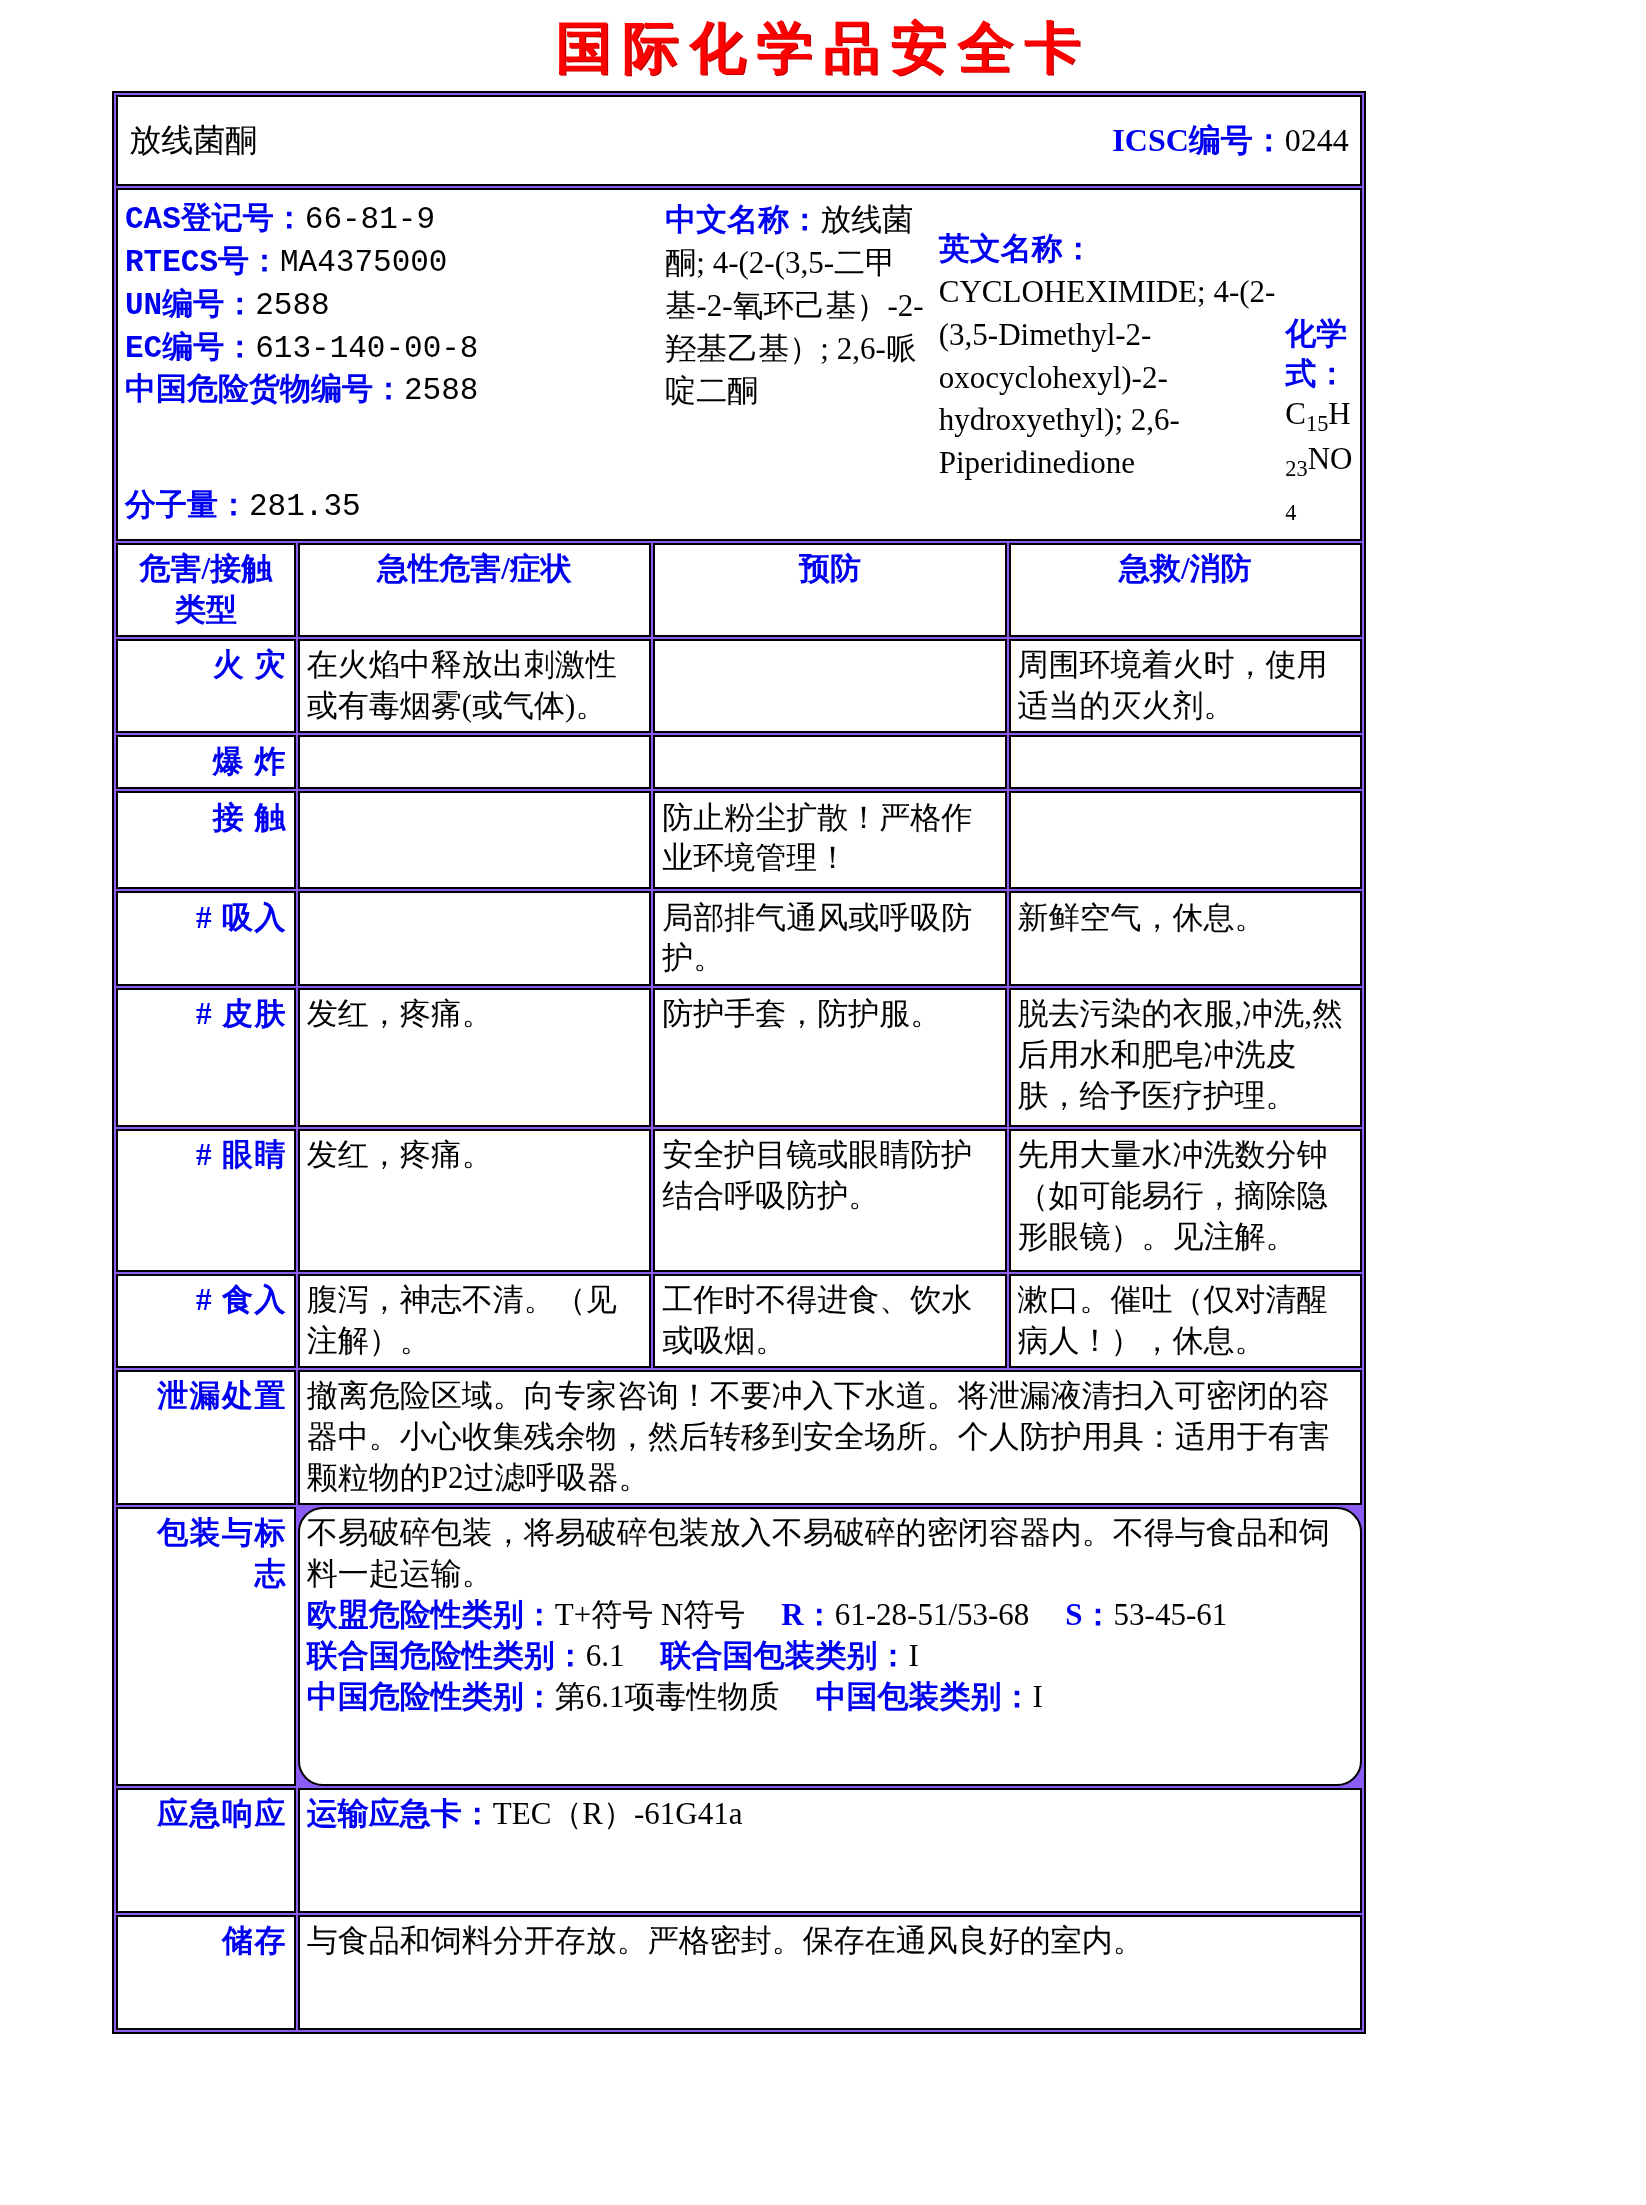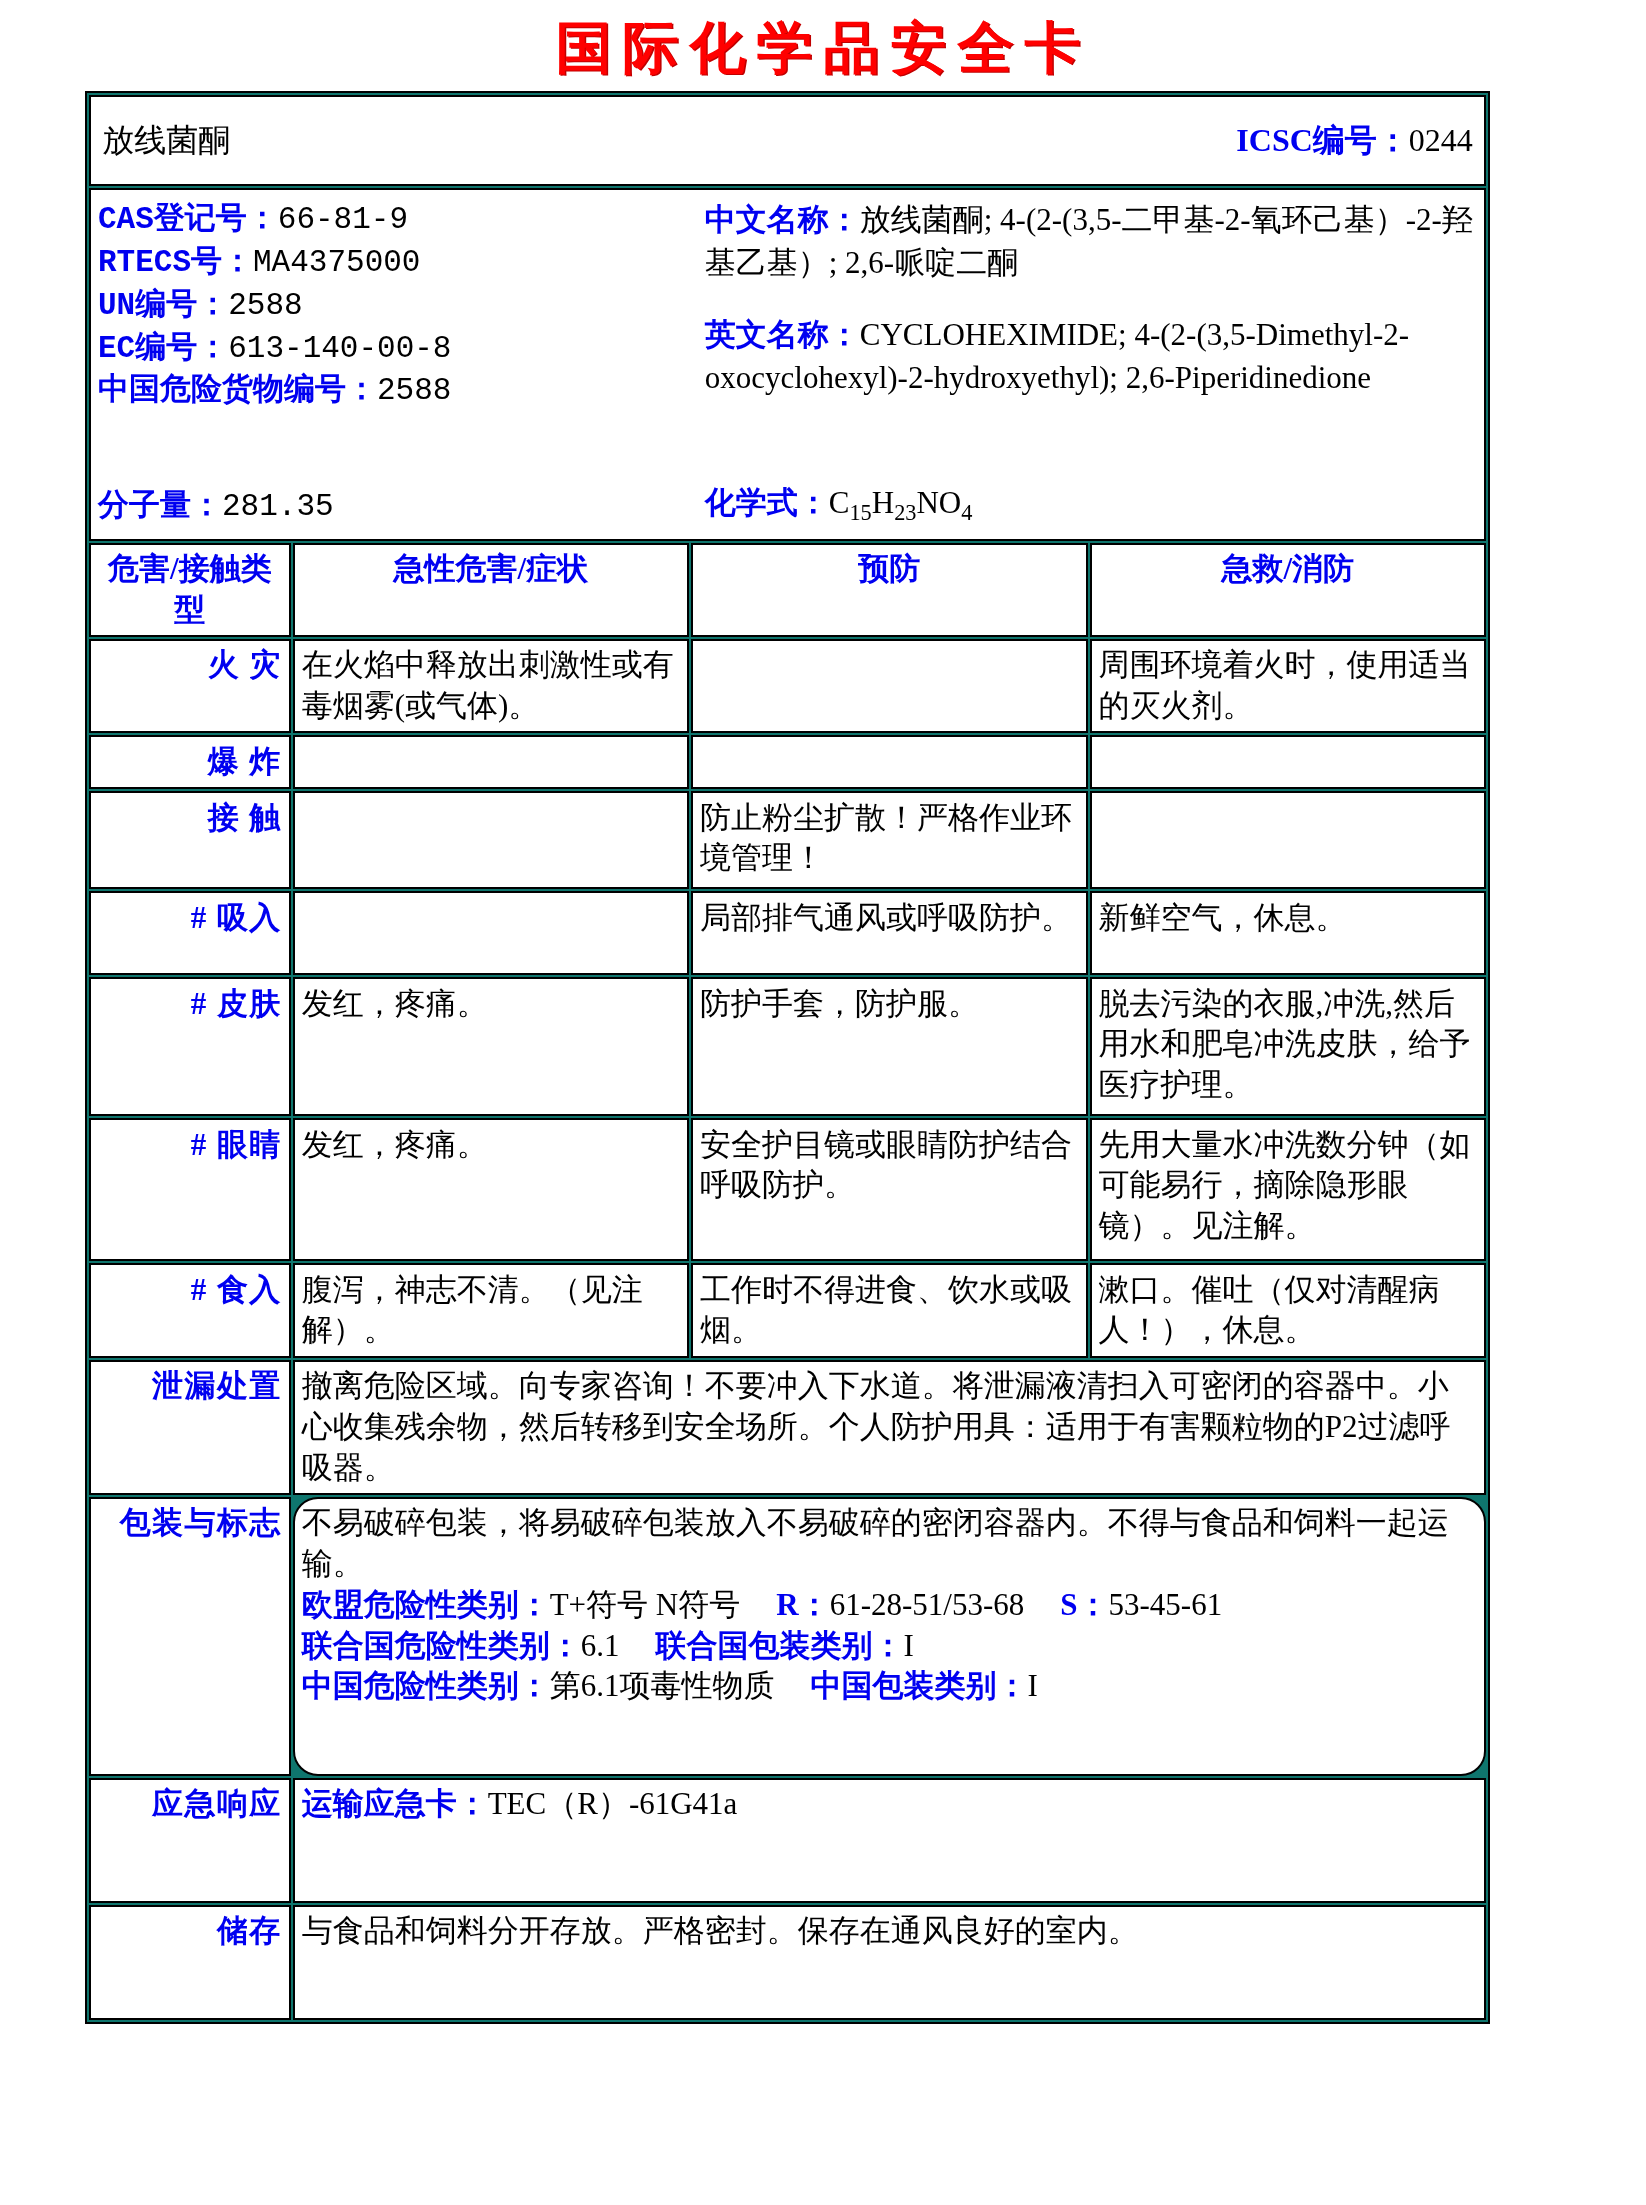--- a/index.html
+++ b/index.html
@@ -15,44 +15,44 @@
     font-size:56px;
     font-weight:900;
     letter-spacing:11px;
     color:#ff0000;
     text-shadow:1.4px 1.4px 0 #c00000;
   }
   table.card{
     border-collapse:separate;
     border-spacing:2.8px;
     border:2.1px solid #000;
-    margin-left:85px;
-    width:1405px;
+    margin-left:112px;
+    width:1254px;
     table-layout:fixed;
-    background:#0f766e;
+    background:#8b5cf6;
   }
   table.card td, table.card th{
     border:2.1px solid #000;
     background:#fff;
     font-size:31px;
     line-height:1.32;
     padding:4.2px 7px;
     vertical-align:top;
     overflow:hidden;
     word-break:break-word;
   }
   .blue{color:#0000f0;font-weight:bold;}
   .titlebar{
     display:flex;justify-content:space-between;align-items:center;
     height:78px;padding:0 4.2px;font-size:32px;
   }
   .idcell{height:341px;}
   .id-wrap{display:flex;height:336px;}
   .id-left{width:44%;display:flex;flex-direction:column;padding-top:5.6px;font-family:Liberation Mono, monospace;}
-  .id-right{width:56%;display:flex;flex-direction:column;padding-top:5.6px;}
+  .id-right{width:56%;display:flex;flex-direction:row;padding-top:5.6px;}
   .id-line{line-height:1.38;}
   .id-para{line-height:1.38;}
   .id-para.en{margin-top:29px;}
   .mw-line,.formula-line{margin-top:auto;line-height:1.3;padding-bottom:2.8px;}
   sub{font-size:0.72em;}
   th.hdr-cell{
     color:#0000f0;font-weight:bold;
     text-align:center;vertical-align:middle;
     font-size:32px;line-height:1.55;
   }

